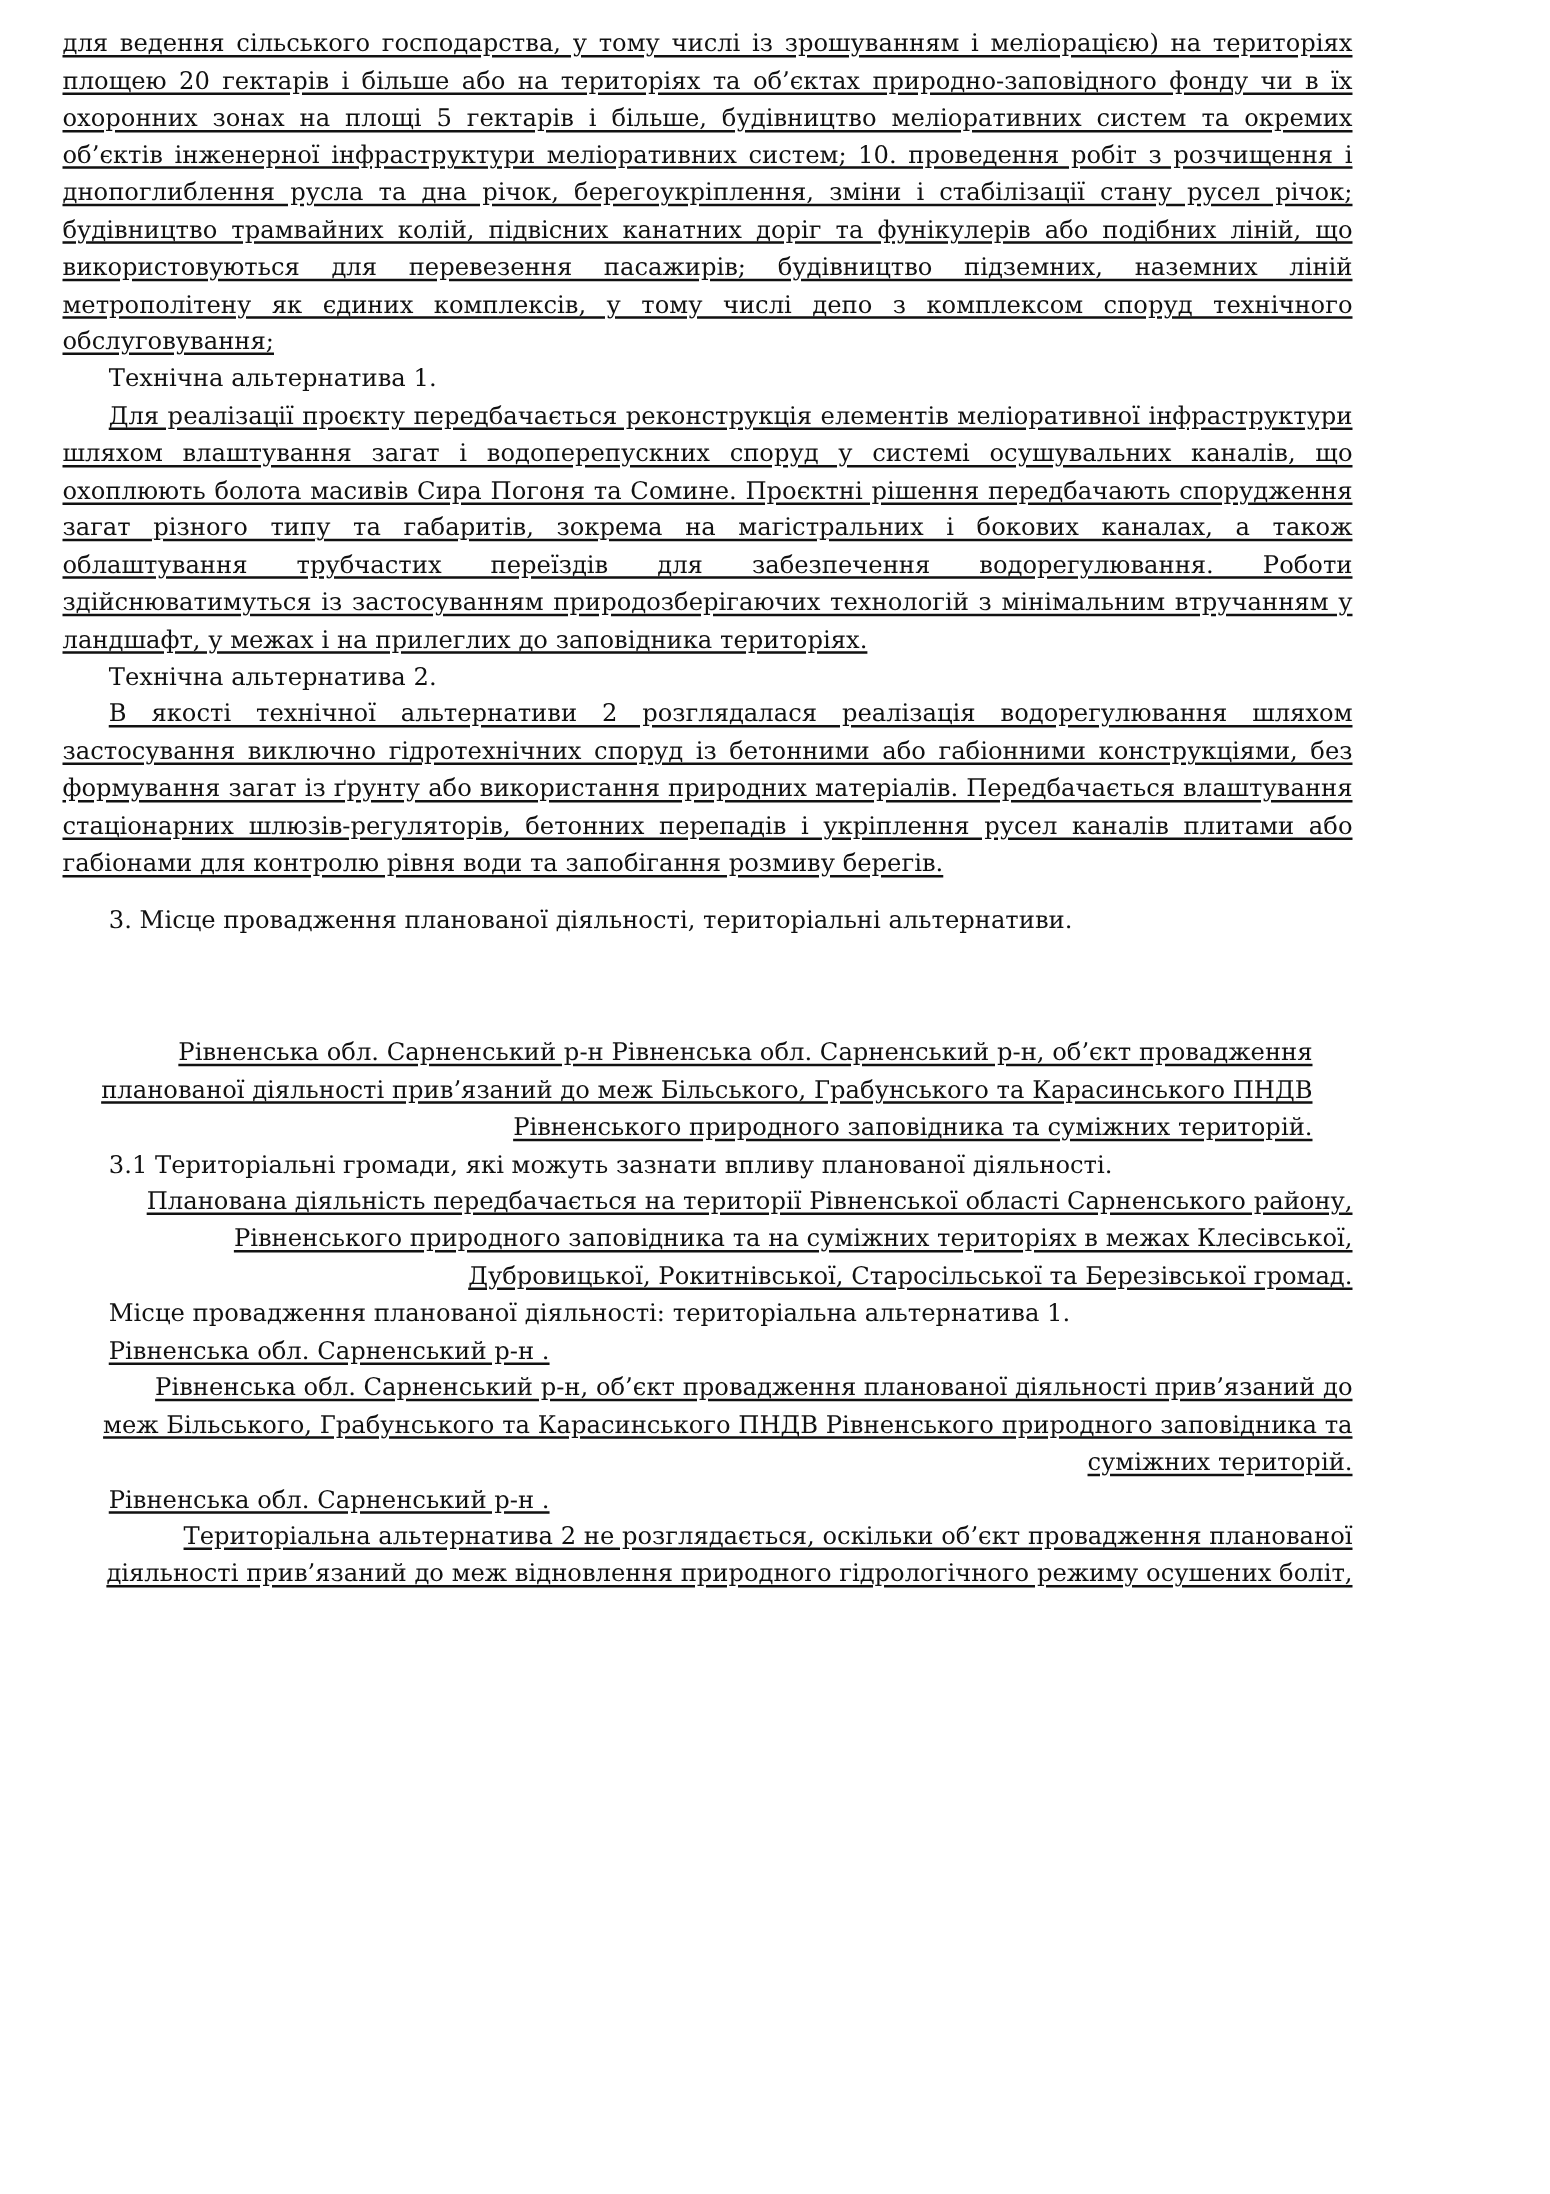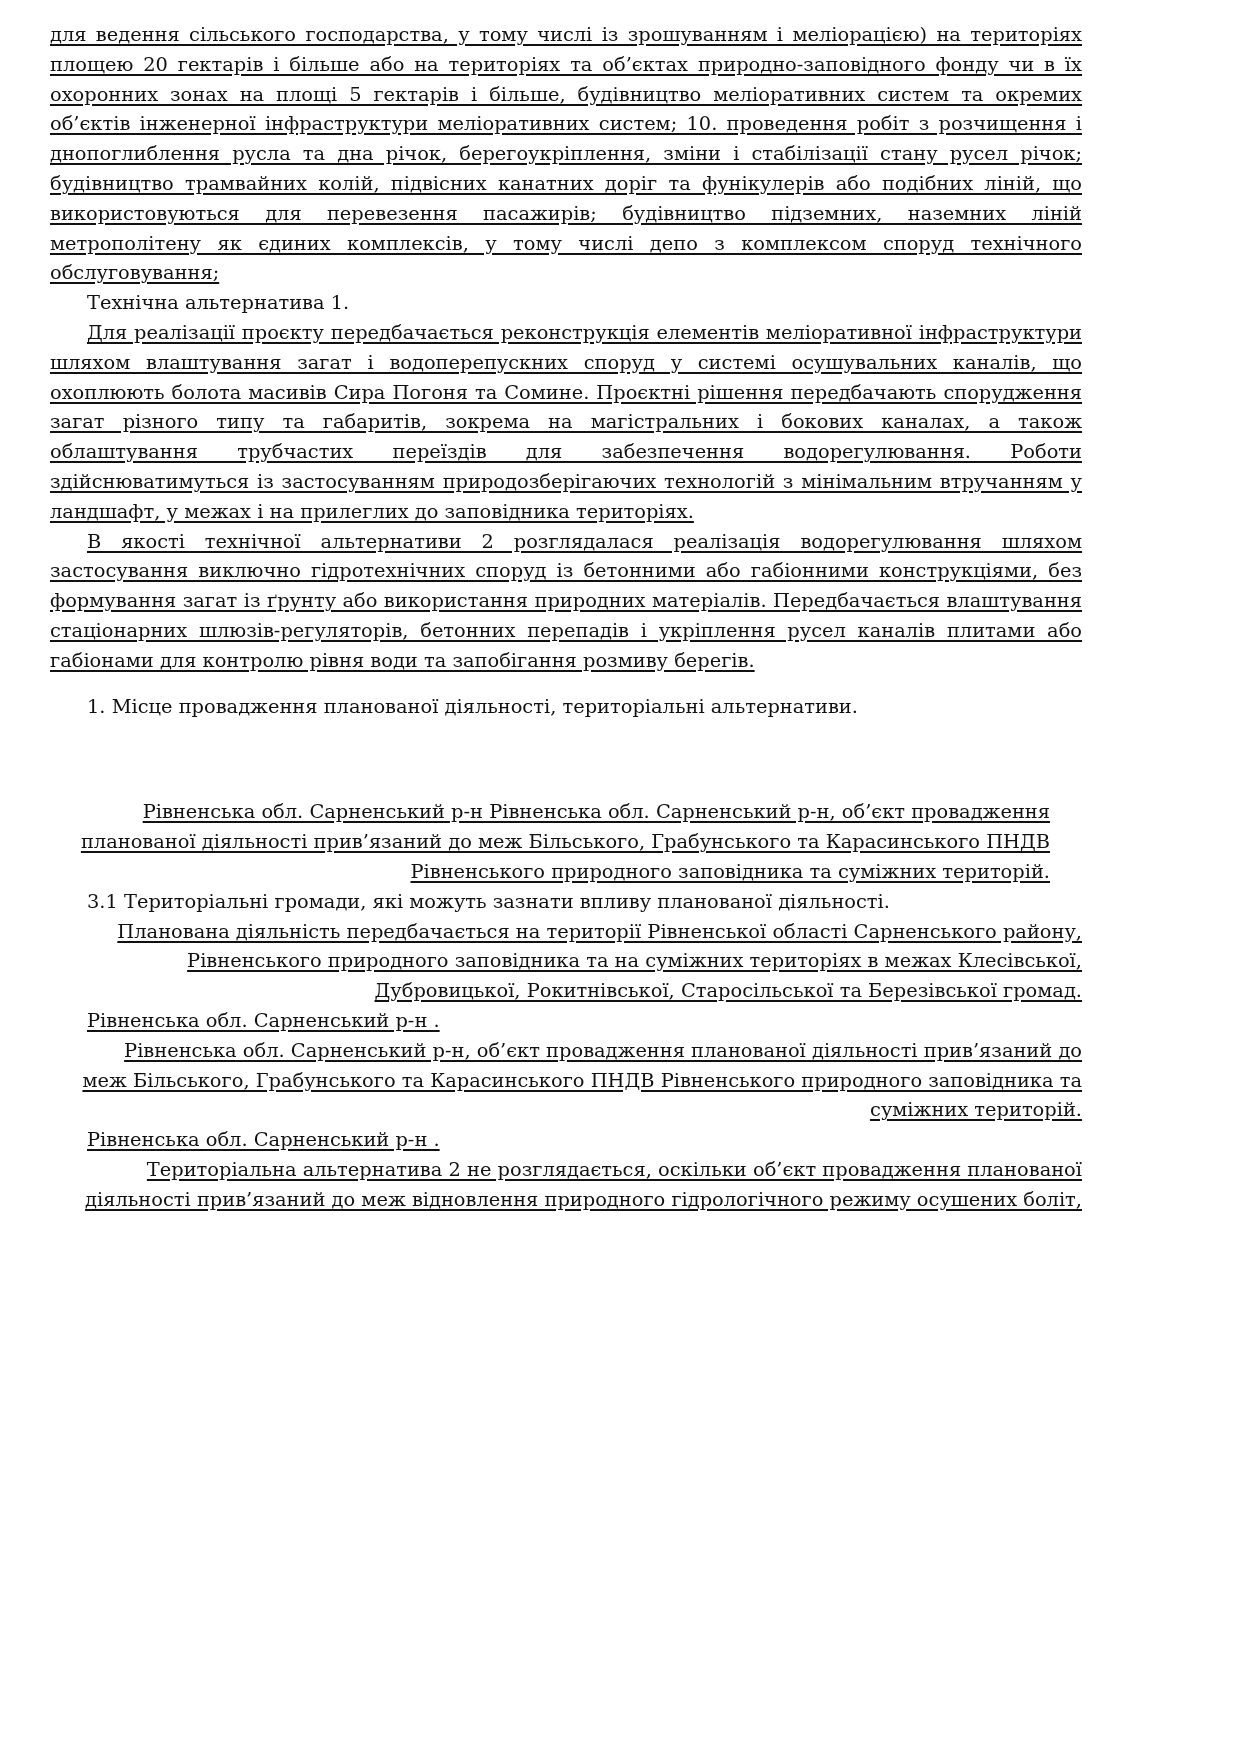--- a/index.html
+++ b/index.html
@@ -32,31 +32,33 @@
 <body>
 
 <div class="page">
 
   <p class="p just u">для ведення сільського господарства, у тому числі із зрошуванням і меліорацією) на територіях площею 20 гектарів і більше або на територіях та об’єктах природно-заповідного фонду чи в їх охоронних зонах на площі 5 гектарів і більше, будівництво меліоративних систем та окремих об’єктів інженерної інфраструктури меліоративних систем; 10. проведення робіт з розчищення і днопоглиблення русла та дна річок, берегоукріплення, зміни і стабілізації стану русел річок; будівництво трамвайних колій, підвісних канатних доріг та фунікулерів або подібних ліній, що використовуються для перевезення пасажирів; будівництво підземних, наземних ліній метрополітену як єдиних комплексів, у тому числі депо з комплексом споруд технічного обслуговування;</p>
 
   <p class="p indent gap-s">Технічна альтернатива 1.</p>
 
   <p class="p just indent gap-s"><span class="u">Для реалізації проєкту передбачається реконструкція елементів меліоративної інфраструктури шляхом влаштування загат і водоперепускних споруд у системі осушувальних каналів, що охоплюють болота масивів Сира Погоня та Сомине. Проєктні рішення передбачають спорудження загат різного типу та габаритів, зокрема на магістральних і бокових каналах, а також облаштування трубчастих переїздів для забезпечення водорегулювання. Роботи здійснюватимуться із застосуванням природозберігаючих технологій з мінімальним втручанням у ландшафт, у межах і на прилеглих до заповідника територіях.</span></p>
 
+  <p class="p indent gap-s">Технічна альтернатива 2.</p>
 
   <p class="p just indent gap-s"><span class="u">В якості технічної альтернативи 2 розглядалася реалізація водорегулювання шляхом застосування виключно гідротехнічних споруд із бетонними або габіонними конструкціями, без формування загат із ґрунту або використання природних матеріалів. Передбачається влаштування стаціонарних шлюзів-регуляторів, бетонних перепадів і укріплення русел каналів плитами або габіонами для контролю рівня води та запобігання розмиву берегів.</span></p>
 
-  <p class="p indent gap-m">1. Місце провадження планованої діяльності, територіальні альтернативи.</p>
+  <p class="p indent gap-m">3. Місце провадження планованої діяльності, територіальні альтернативи.</p>
 
   <p class="p left gap-big" style="width: 1000px;"><span class="u">Рівненська обл. Сарненський р-н Рівненська обл. Сарненський р-н, об’єкт провадження планованої діяльності прив’язаний до меж Більського, Грабунського та Карасинського ПНДВ Рівненського природного заповідника та суміжних територій.</span></p>
 
   <p class="p indent gap-s">3.1 Територіальні громади, які можуть зазнати впливу планованої діяльності.</p>
 
   <p class="p left indent gap-s"><span class="u">Планована діяльність передбачається на території Рівненської області Сарненського району, Рівненського природного заповідника та на суміжних територіях в межах Клесівської, Дубровицької, Рокитнівської, Старосільської та Березівської громад.</span></p>
 
+  <p class="p indent gap-s">Місце провадження планованої діяльності: територіальна альтернатива 1.</p>
 
   <p class="p indent gap-s"><span class="u">Рівненська обл. Сарненський р-н .</span></p>
 
   <p class="p left indent gap-s"><span class="u">Рівненська обл. Сарненський р-н, об’єкт провадження планованої діяльності прив’язаний до меж Більського, Грабунського та Карасинського ПНДВ Рівненського природного заповідника та суміжних територій.</span></p>
 
 
   <p class="p indent gap-s"><span class="u">Рівненська обл. Сарненський р-н .</span></p>
 
   <p class="p left indent gap-s"><span class="u">Територіальна альтернатива 2 не розглядається, оскільки об’єкт провадження планованої діяльності прив’язаний до меж відновлення природного гідрологічного режиму осушених боліт,</span></p>
 

